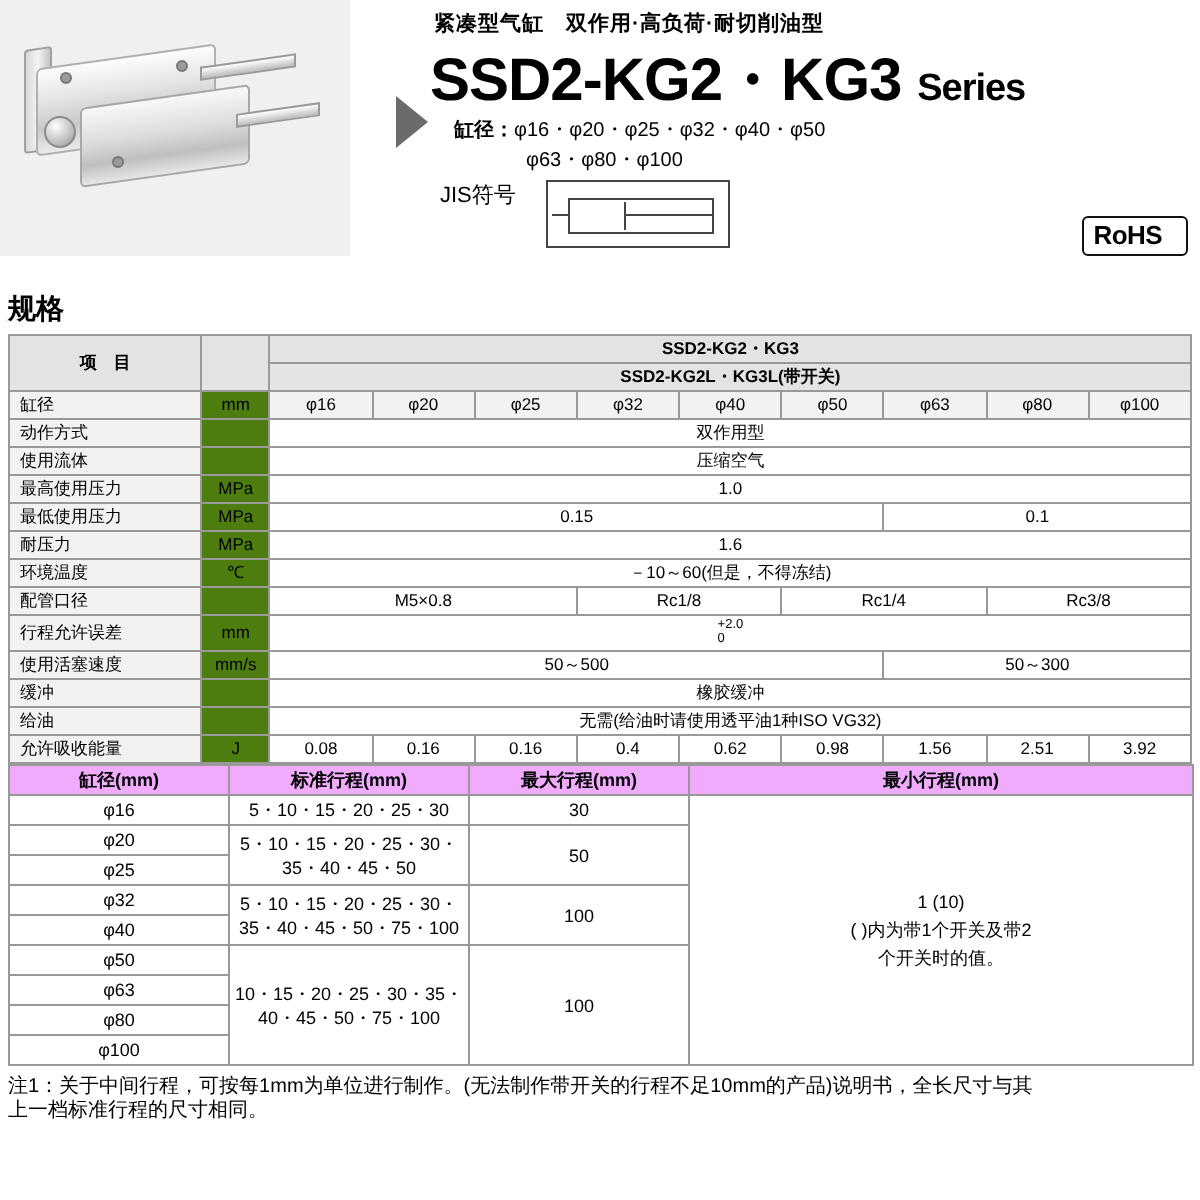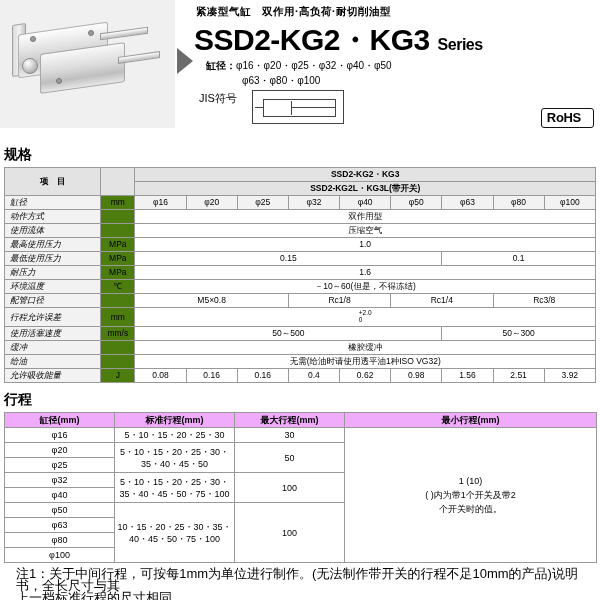--- a/index.html
+++ b/index.html
@@ -52,31 +52,31 @@
     position:absolute; left:22px; top:58px; width:16px; height:16px;
     border-radius:50%;
     background:radial-gradient(circle at 35% 30%, #fff, #b5b5b5 70%, #8f8f8f);
     border:1px solid #8a8a8a;
   }
   .hdr-photo .hole {
     position:absolute; width:6px; height:6px; border-radius:50%;
     background:#9b9b9b; border:1px solid #777;
   }
 
-  .hdr-right { position:absolute; left:174px; top:0; right:0; height:132px; }
+  .hdr-right { position:absolute; left:195px; top:0; right:0; height:132px; }
   .hdr-sub {
     position:absolute; left:22px; top:5px;
     font-size:10.5px; font-weight:bold; letter-spacing:0.5px;
   }
   .hdr-title {
     position:absolute; left:20px; top:20px;
     font-size:30px; font-weight:bold; letter-spacing:-0.5px;
     white-space:nowrap;
   }
-  .hdr-title .series { font-size:16px; font-weight:bold; }
+  .hdr-title .series { font-size:19px; font-weight:bold; }
   .hdr-bore {
     position:absolute; left:32px; top:58px;
     font-size:10px; line-height:15px;
   }
   .hdr-bore .lbl { font-weight:bold;text-align:right; }
   .hdr-arrow {
     position:absolute; left:3px; top:48px;
     width:0; height:0;
     border-top:13px solid transparent;
     border-bottom:13px solid transparent;
@@ -110,40 +110,40 @@
   .spec-table td, .spec-table th {
     border:0.7px solid #999;
     font-size:8.5px;
     padding:1px 2px;
     text-align:center;
     vertical-align:middle;
     height:14px;
     line-height:11px;
   }
   .spec-table .hdr-cell { background:#e3e3e3; font-weight:bold; }
-  .spec-table .lbl-cell { background:#f2f2f2; text-align:left; padding-left:5px;font-style:italic; }
+  .spec-table .lbl-cell { background:#f2f2f2; text-align:left; padding-left:5px; }
   .spec-table .unit-cell { background:#4d7c0f; text-align:center; width:34px; }
   .spec-table .bore-hdr { background:#f2f2f2; font-weight:normal; }
 
   .stroke-table { width:592px; margin-left:4px; }
   .stroke-table td, .stroke-table th {
     border:0.7px solid #999;
     font-size:9px;
     padding:1px 2px;
     text-align:center;
     vertical-align:middle;
     height:15px;
     line-height:12px;
   }
   .stroke-table .hdr-cell { background:#f0abfc; font-weight:bold; }
   .stroke-table .bore-cell { background:#fff; }
 
   .note {
-    margin:5px 4px 0 16px;
-    font-size:13px;
+    margin:5px 4px 0 4px;
+    font-size:10px;
     line-height:12px;
   }
 </style>
 </head>
 <body>
 
 <div class="page">
 
   <div class="header">
 
@@ -309,21 +309,20 @@
         <td>0.4</td>
         <td>0.62</td>
         <td>0.98</td>
         <td>1.56</td>
         <td>2.51</td>
         <td>3.92</td>
       </tr>
     </tbody>
   </table>
 
-  <div class="sec-title second">行程</div>
 
   <table class="stroke-table">
     <colgroup>
       <col style="width:110px">
       <col style="width:120px">
       <col style="width:110px">
       <col style="width:252px">
     </colgroup>
     <tbody>
       <tr>

